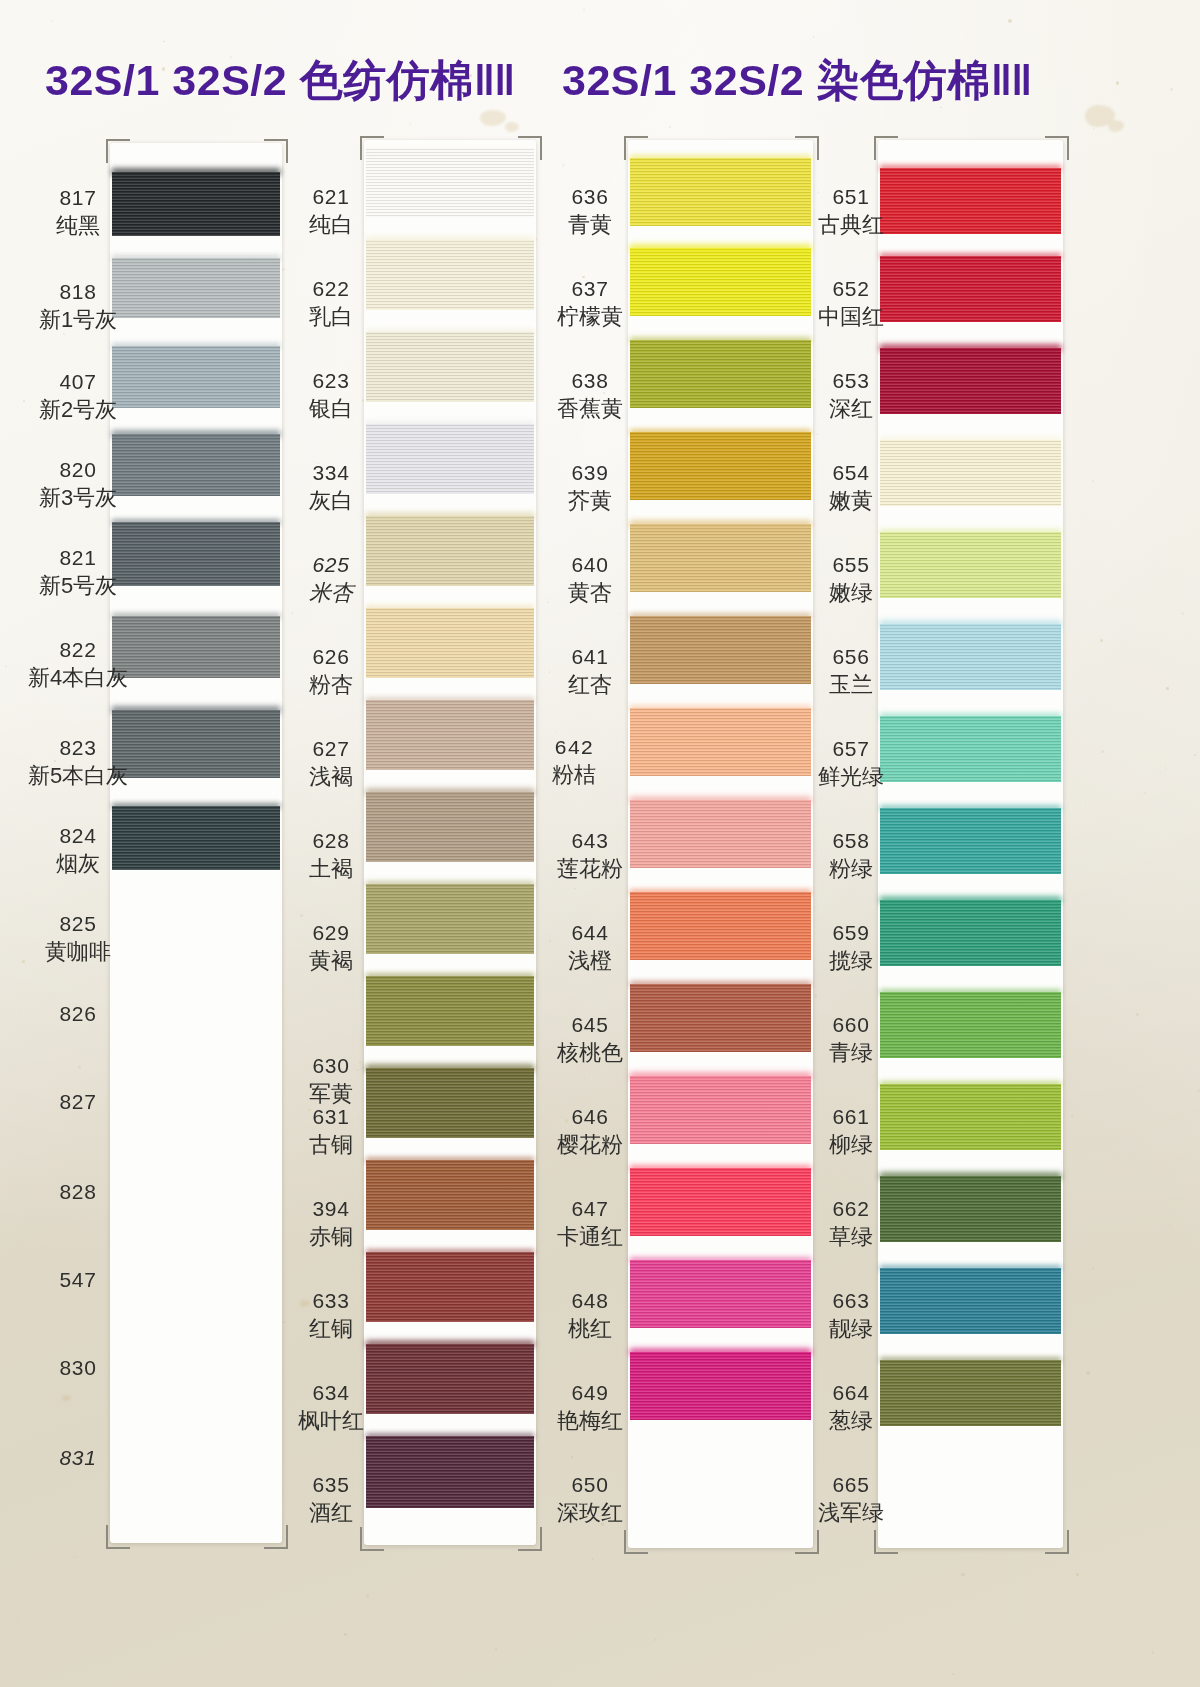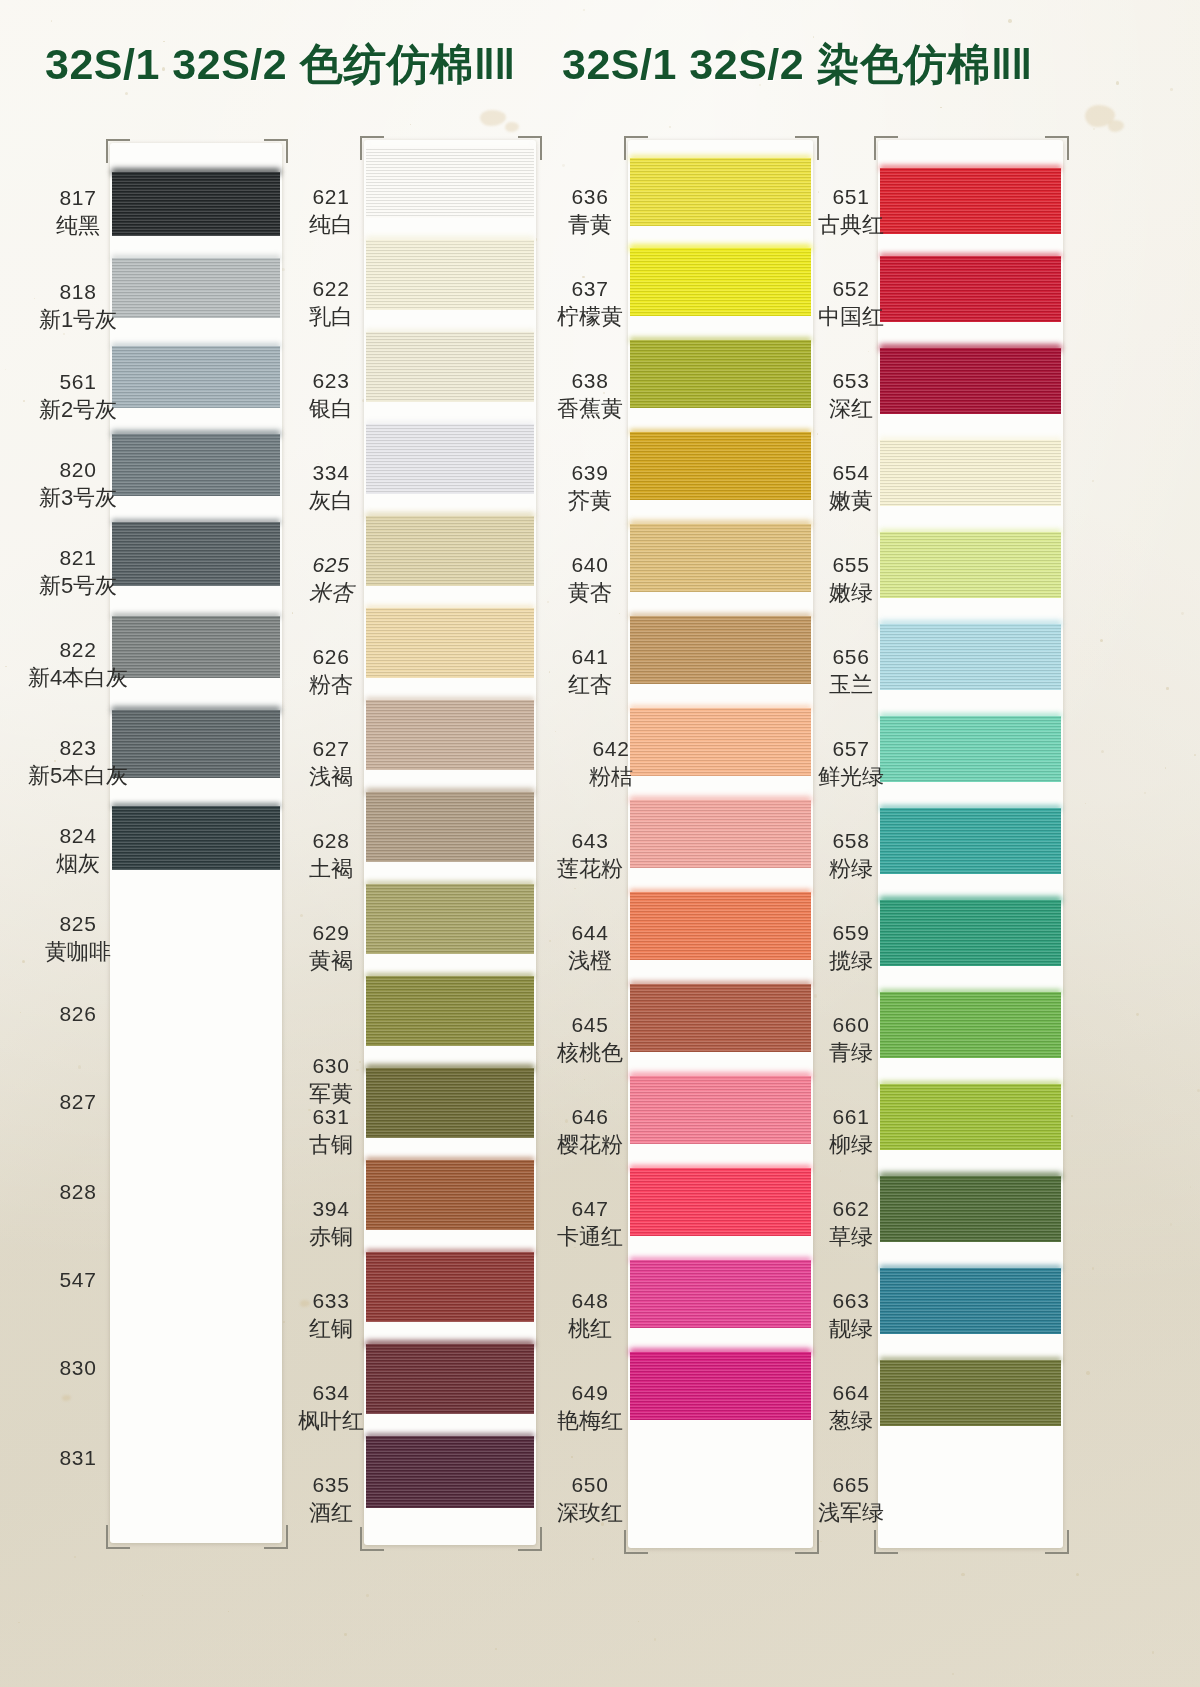--- a/index.html
+++ b/index.html
@@ -18,23 +18,23 @@
       radial-gradient(circle at 50% 95%, rgba(186,176,148,.25) 0 40%, rgba(0,0,0,0) 70%),
       linear-gradient(160deg,#f3f0e5 0%,#eeeade 35%,#e9e4d6 70%,#efeadd 100%);
     mix-blend-mode:normal;
   }
   .speckles{position:absolute;inset:0;pointer-events:none;opacity:.5;}
   .speck{position:absolute;border-radius:50%;background:#c9b98e;}
   .blot{position:absolute;border-radius:45% 55% 60% 40%/50% 45% 55% 50%;background:rgba(201,170,110,.45);filter:blur(1.2px);}
 
   
   .header{
-    position:absolute;top:36px;
+    position:absolute;top:52px;
     font-size:43px;font-weight:bold;letter-spacing:.5px;
-    color:#14532d;white-space:nowrap;
+    color:#4c1d95;white-space:nowrap;
     text-shadow:1px 1px 0 rgba(255,255,255,.7);
   }
   .header .bars{letter-spacing:-1px;font-weight:bold;}
   #hdr-left{left:45px;}
   #hdr-right{left:562px;}
 
   
   .card{
     position:absolute;background:#fdfdfb;
     border-radius:3px;
@@ -305,21 +305,21 @@
     <div class="swatch" title="824 烟灰" style="left: 112px; top: 806px; width: 168px; height: 64px; background: rgb(47, 61, 64);"></div>
     <div class="lbl" style="top: 186px; left: 8px; width: 140px;">
       <span class="code">817</span>
       <span class="name">纯黑</span>
     </div>
     <div class="lbl" style="top: 280px; left: 8px; width: 140px;">
       <span class="code">818</span>
       <span class="name">新1号灰</span>
     </div>
     <div class="lbl" style="top: 370px; left: 8px; width: 140px;">
-      <span class="code">561</span>
+      <span class="code">407</span>
       <span class="name">新2号灰</span>
     </div>
     <div class="lbl" style="top: 458px; left: 8px; width: 140px;">
       <span class="code">820</span>
       <span class="name">新3号灰</span>
     </div>
     <div class="lbl" style="top: 546px; left: 8px; width: 140px;">
       <span class="code">821</span>
       <span class="name">新5号灰</span>
     </div>
@@ -347,21 +347,21 @@
     </div>
     <div class="lbl" style="top: 1180px; left: 8px; width: 140px;">
       <span class="code">828</span>
     </div>
     <div class="lbl" style="top: 1268px; left: 8px; width: 140px;">
       <span class="code">547</span>
     </div>
     <div class="lbl" style="top: 1356px; left: 8px; width: 140px;">
       <span class="code">830</span>
     </div>
-    <div class="lbl" style="top: 1446px; left: 8px; width: 140px;">
+    <div class="lbl" style="top: 1446px; left: 8px; width: 140px; font-style: italic;">
       <span class="code">831</span>
     </div>
     <div class="card" style="left: 364px; top: 140px; width: 172px; height: 1405px;"></div>
     <div class="bracket tl" style="left: 360px; top: 136px;"></div>
     <div class="bracket tr" style="left: 518px; top: 136px;"></div>
     <div class="bracket bl" style="left: 360px; top: 1527px;"></div>
     <div class="bracket br" style="left: 518px; top: 1527px;"></div>
     <div class="swatch" title="621 纯白" style="left: 366px; top: 148px; width: 168px; height: 70px; background: rgb(251, 250, 246);"></div>
     <div class="swatch" title="622 乳白" style="left: 366px; top: 240px; width: 168px; height: 70px; background: rgb(243, 239, 216);"></div>
     <div class="swatch" title="623 银白" style="left: 366px; top: 332px; width: 168px; height: 70px; background: rgb(238, 234, 213);"></div>
@@ -473,21 +473,21 @@
       <span class="name">芥黄</span>
     </div>
     <div class="lbl" style="top: 553px; left: 520px; width: 140px;">
       <span class="code">640</span>
       <span class="name">黄杏</span>
     </div>
     <div class="lbl" style="top: 645px; left: 520px; width: 140px;">
       <span class="code">641</span>
       <span class="name">红杏</span>
     </div>
-    <div class="lbl" style="top: 737px; left: 541px; width: 140px;">
+    <div class="lbl" style="top: 737px; left: 504px; width: 140px; font-family: Liberation Mono, monospace;">
       <span class="code">642</span>
       <span class="name">粉桔</span>
     </div>
     <div class="lbl" style="top: 829px; left: 520px; width: 140px;">
       <span class="code">643</span>
       <span class="name">莲花粉</span>
     </div>
     <div class="lbl" style="top: 921px; left: 520px; width: 140px;">
       <span class="code">644</span>
       <span class="name">浅橙</span>

